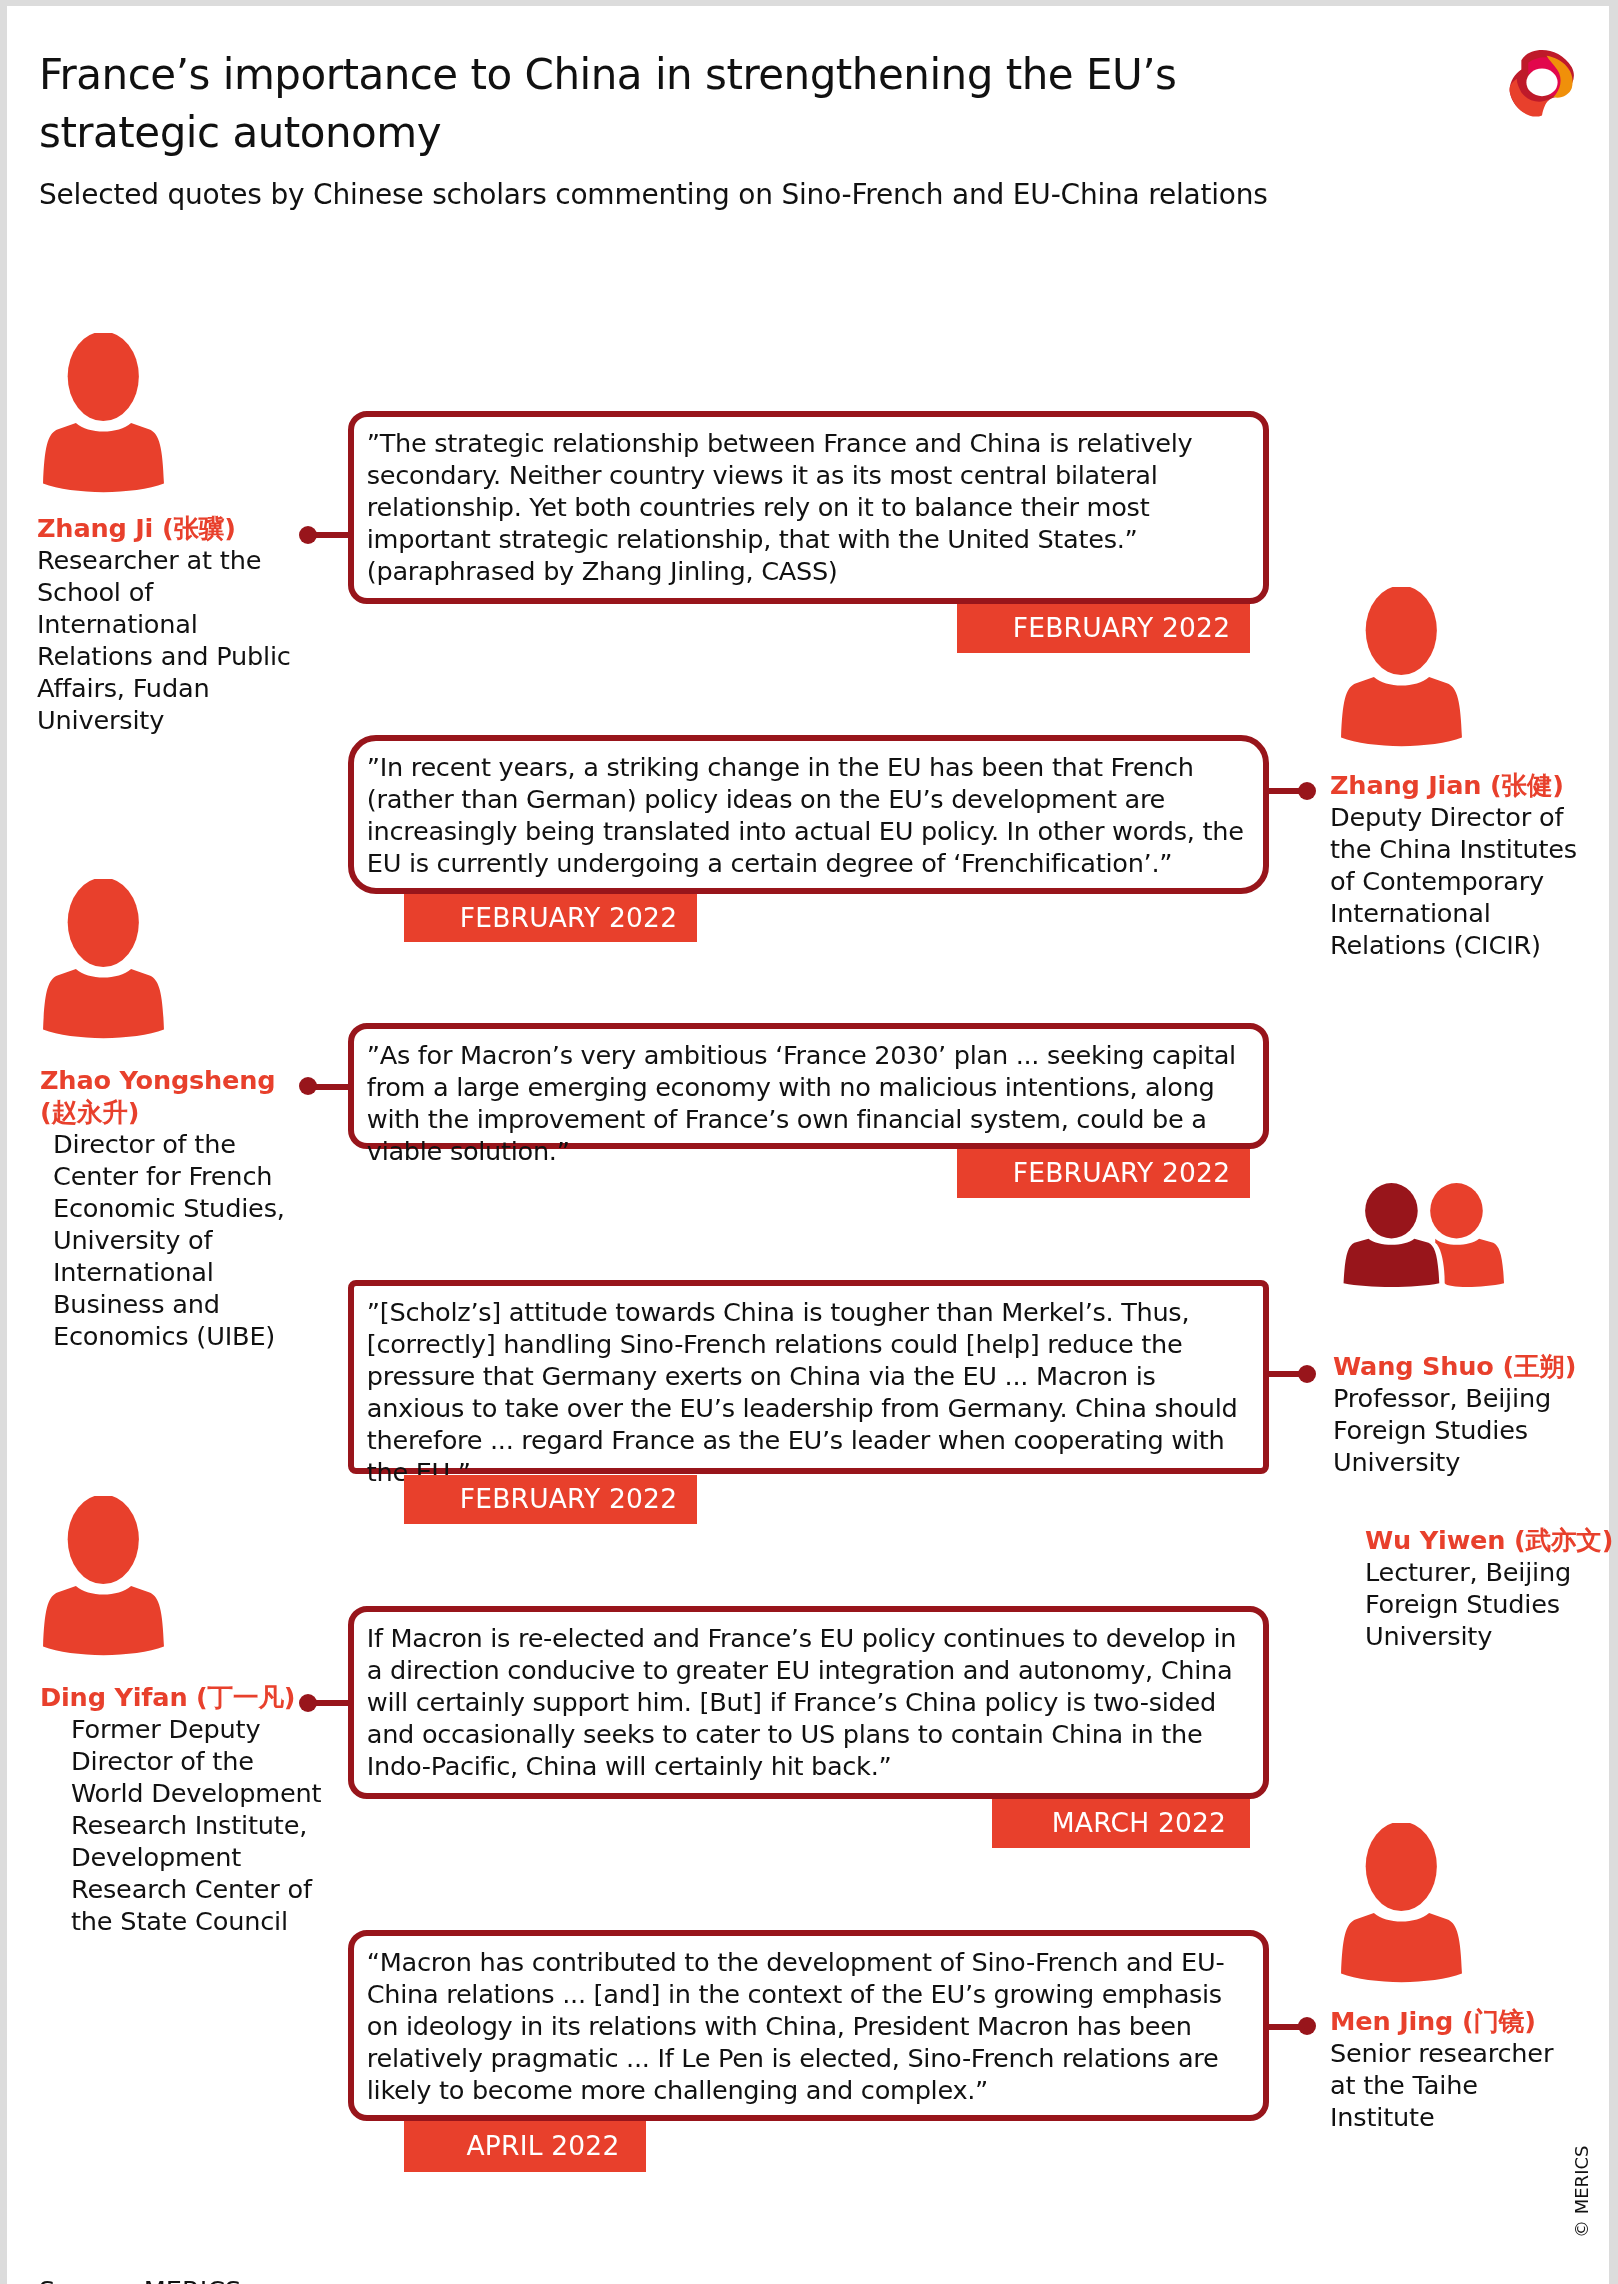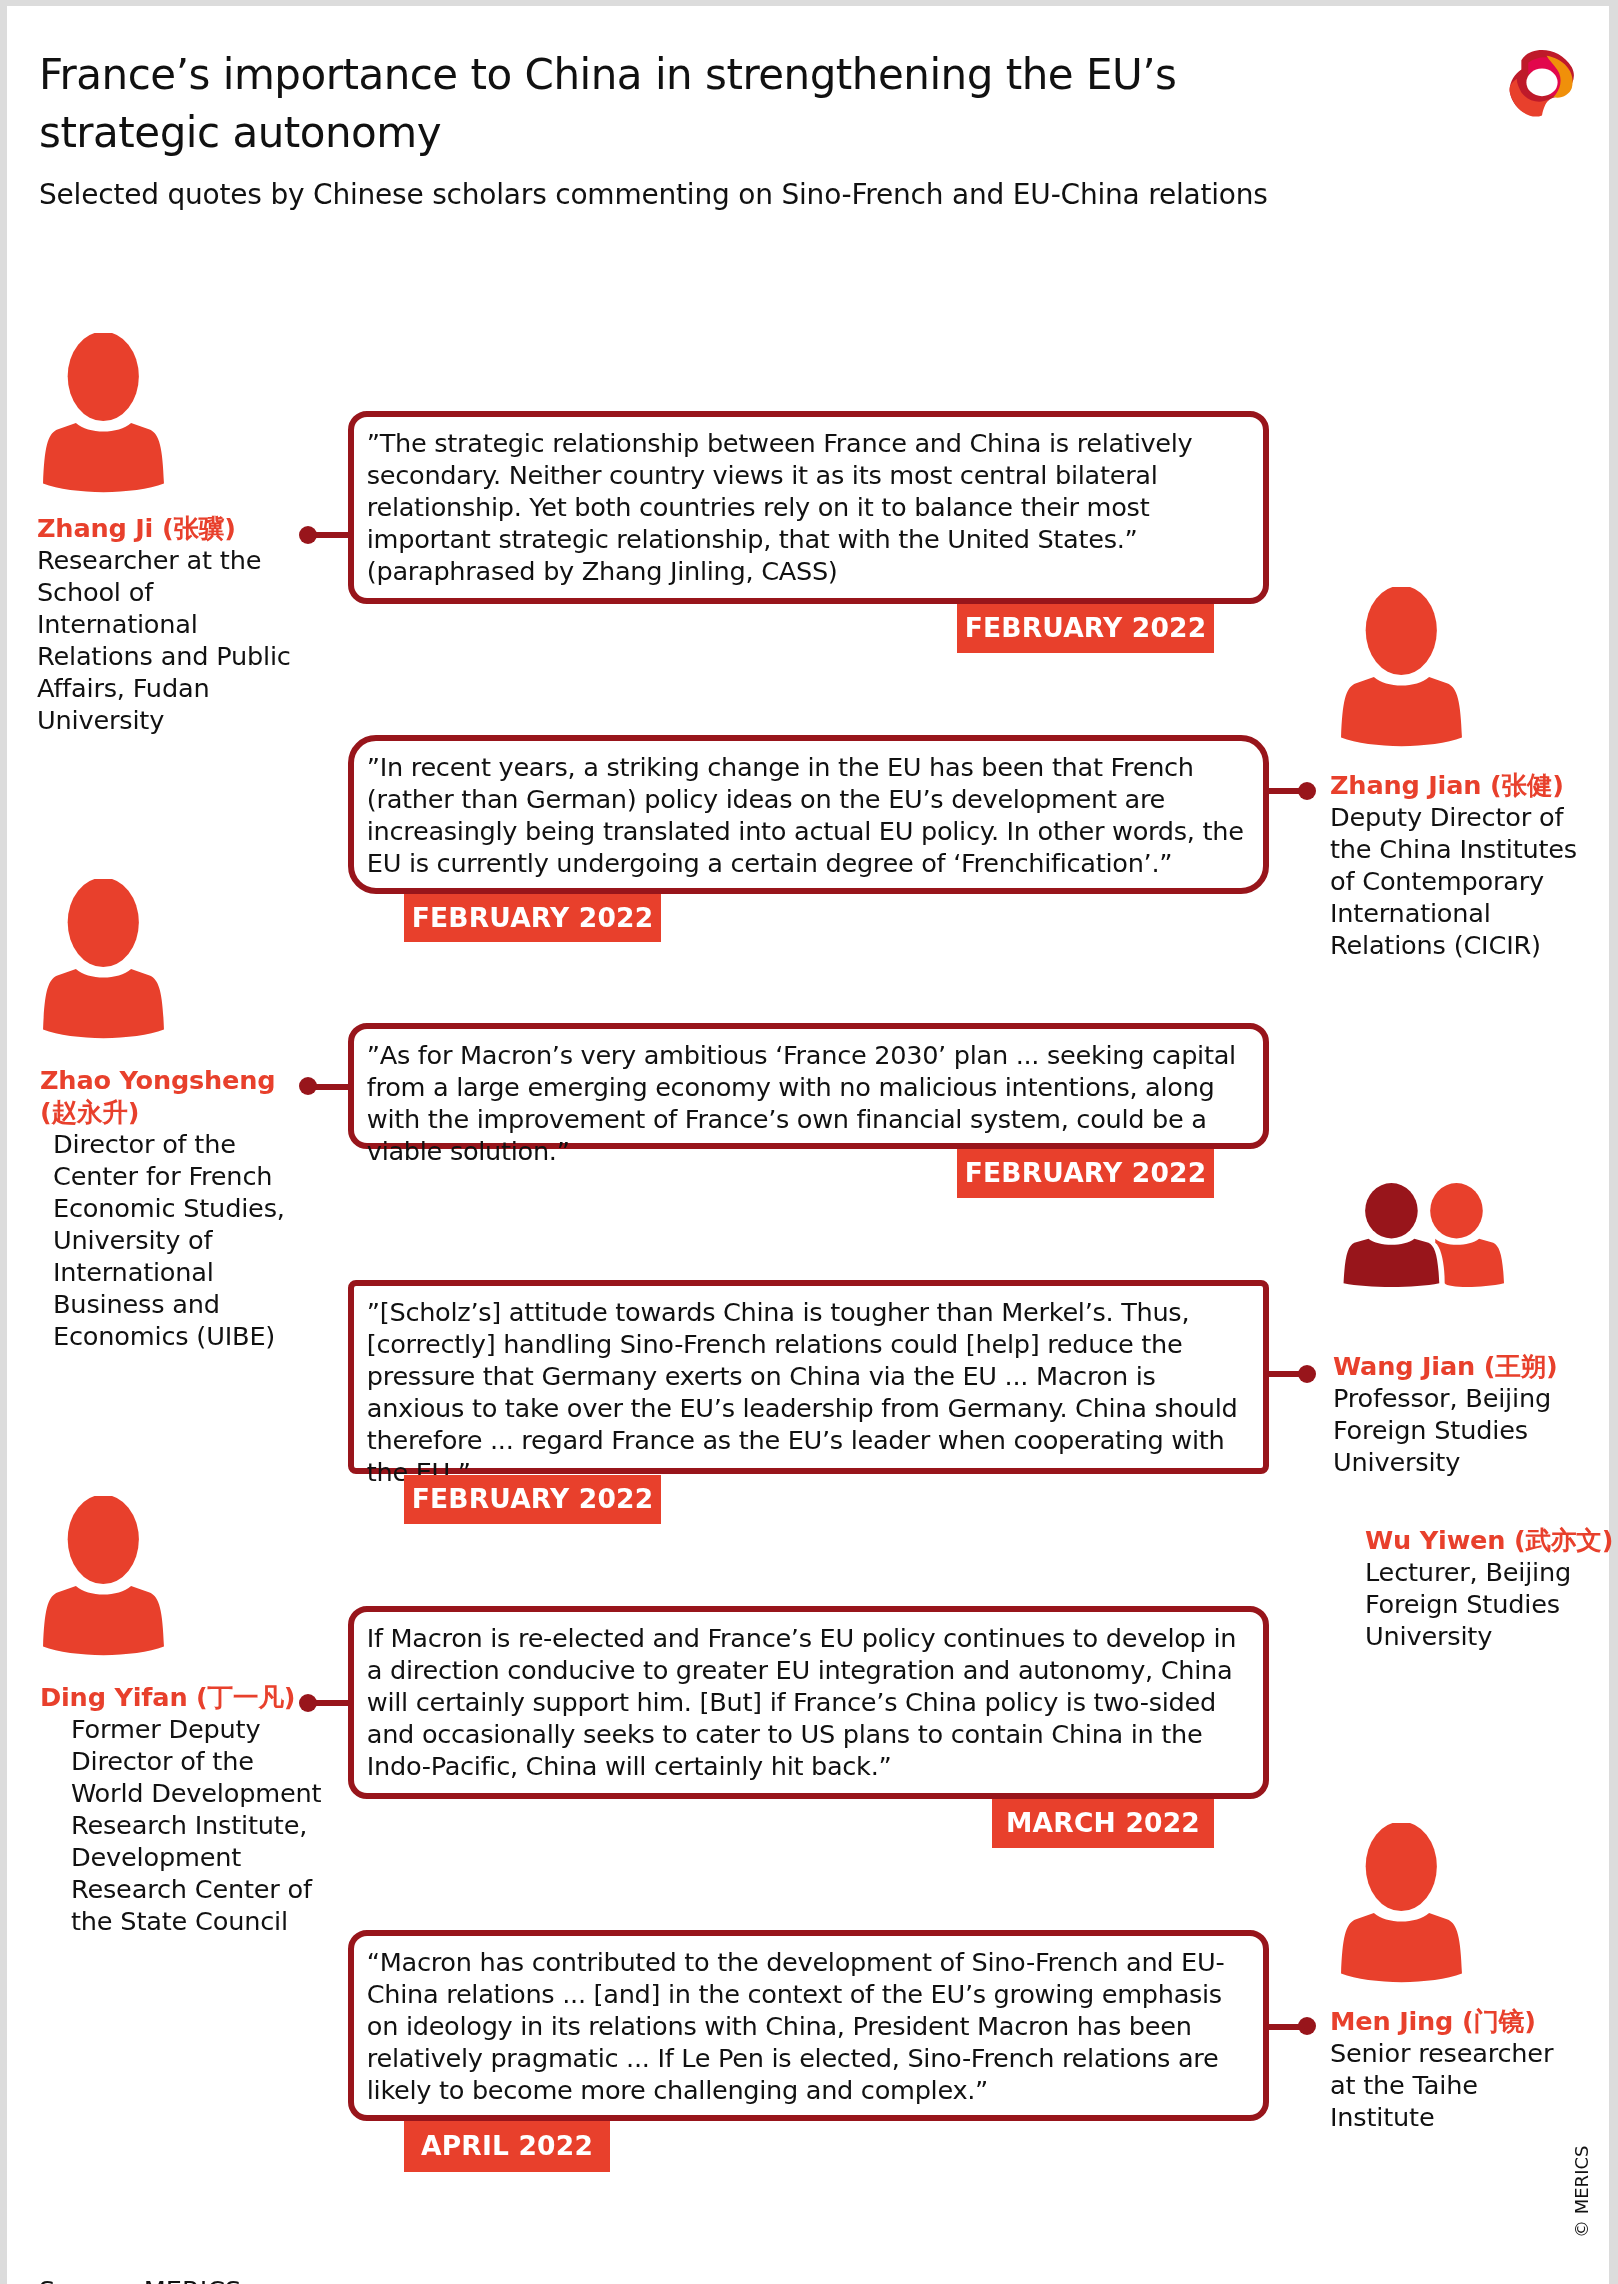--- a/index.html
+++ b/index.html
@@ -6,22 +6,22 @@
   body { width:1618px; height:2338px; background:#dcdcdc; position:relative; overflow:hidden;
          font-family:"DejaVu Sans", "Liberation Sans", sans-serif; color:#111; }
   .panel { position:absolute; left:7.3px; top:5.5px; width:1602px; height:2323px; background:#ffffff; }
   .abs { position:absolute; }
   .title { left:39px; top:46px; width:1325px; font-size:42px; line-height:58px; font-weight:400; letter-spacing:-0.5px; color:#111; }
   .subtitle { left:39px; top:176px; width:1370px; font-size:28px; line-height:37px; color:#111; letter-spacing:-0.2px; }
   .logo { left:1503px; top:42px; width:78px; height:78px; }
 
   .quote-box { position:absolute; box-sizing:border-box; border:6.9px solid #98151b; border-radius:19px; background:#fff;
                padding:10px 12.8px 0 12.8px; font-size:25.6px; line-height:32px; color:#111; letter-spacing:-0.3px; }
-  .date-tag { position:absolute; background:#e8402c; color:#fff; font-weight:700; font-size:26.5px; line-height:26.5px;
-              text-align:center; display:flex; align-items:center; justify-content:center; letter-spacing:0.2px; }
+  .date-tag { position:absolute; background:#e8402c; color:#fff; font-weight:400; font-size:26.5px; line-height:26.5px;
+              text-align:center; display:flex; align-items:center; justify-content:center; letter-spacing:0.2px;padding-left:36px; }
   .connector { position:absolute; height:5.5px; background:#98151b; }
   .dot { position:absolute; width:18px; height:18px; border-radius:50%; background:#98151b; }
 
   .person { position:absolute; }
   .person-name { color:#e8402c; font-weight:700; font-size:25.6px; line-height:32px; letter-spacing:-0.2px; }
   .person-role { color:#111; font-size:25.6px; line-height:32px; letter-spacing:-0.2px; }
   .avatar { position:absolute; }
 
   .source { left:39px; top:2275px; font-size:25.6px; color:#111; }
   .copyright { left:1571px; top:2238px; font-size:18px; color:#111; transform-origin:left top; transform:rotate(-90deg); white-space:nowrap; }
@@ -109,21 +109,21 @@
   <svg width="238" height="82" viewBox="0 0 520 180" style="overflow:visible">
     <g transform="scale(0.74)">
       <ellipse cx="142" cy="115" rx="78" ry="82" fill="#98151b"></ellipse>
       <path d="M74 198 C105 222,180 222,210 198 L252 210 C272 220,280 250,284 330 C210 345,75 345,0 330 C4 250,12 220,32 210 Z" fill="#98151b"></path>
       <ellipse cx="335" cy="115" rx="78" ry="82" fill="#e8402c"></ellipse>
       <path d="M272 198 C300 222,372 222,402 198 L444 210 C464 220,472 250,476 330 C410 345,310 345,300 330 C300 280,292 225,272 210 Z" fill="#e8402c"></path>
     </g>
   </svg>
 </div>
 <div class="person" style="left:1333px; top:1350px; width:274px;">
-  <div class="person-name">Wang Jian (王朔)</div>
+  <div class="person-name">Wang Shuo (王朔)</div>
   <div class="person-role" style="width:256px;">Professor, Beijing Foreign Studies University</div>
 </div>
 <div class="person" style="left:1333px; top:1524px; width:274px;margin-left:32px;">
   <div class="person-name">Wu Yiwen (武亦文)</div>
   <div class="person-role" style="width:256px;">Lecturer, Beijing Foreign Studies University</div>
 </div>
 
 <div class="quote-box" style="left:348px; top:1606px; width:921px; height:193px;">
   <span>If Macron is re-elected and France’s EU policy continues to develop in a direction conducive to greater EU integration and autonomy, China will certainly support him. [But] if France’s China policy is two-sided and occasionally seeks to cater to US plans to contain China in the Indo-Pacific, China will certainly hit back.”</span>
 </div>

